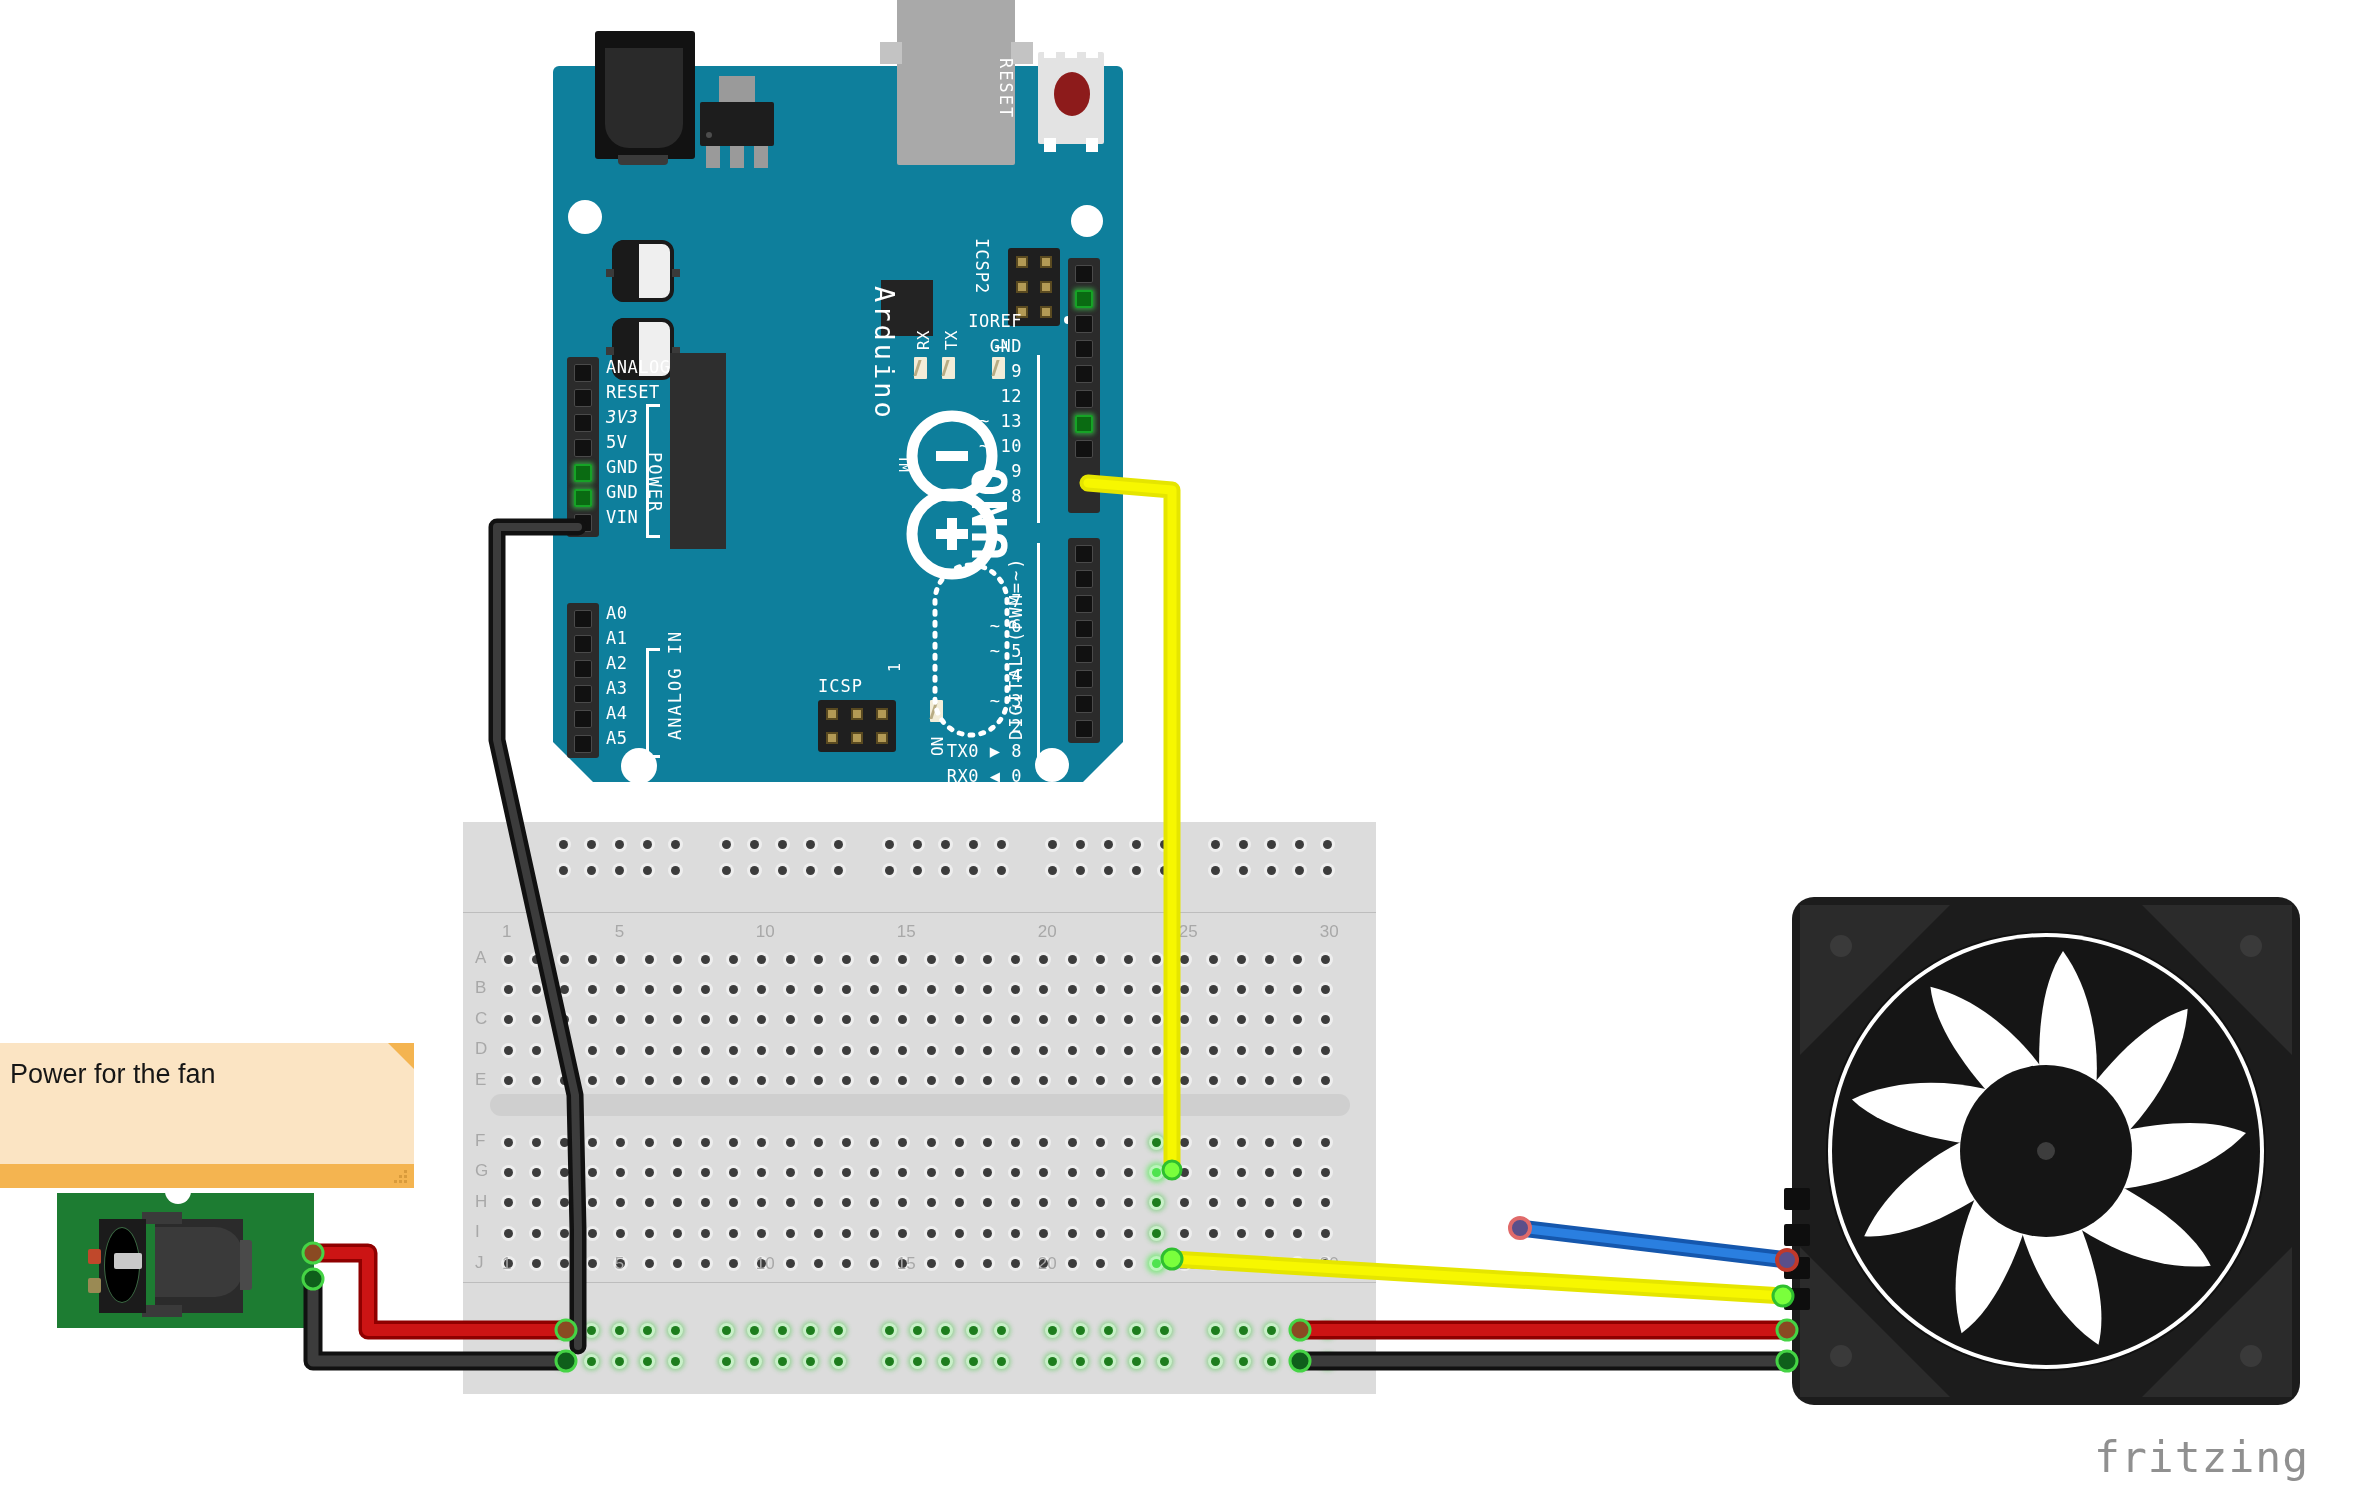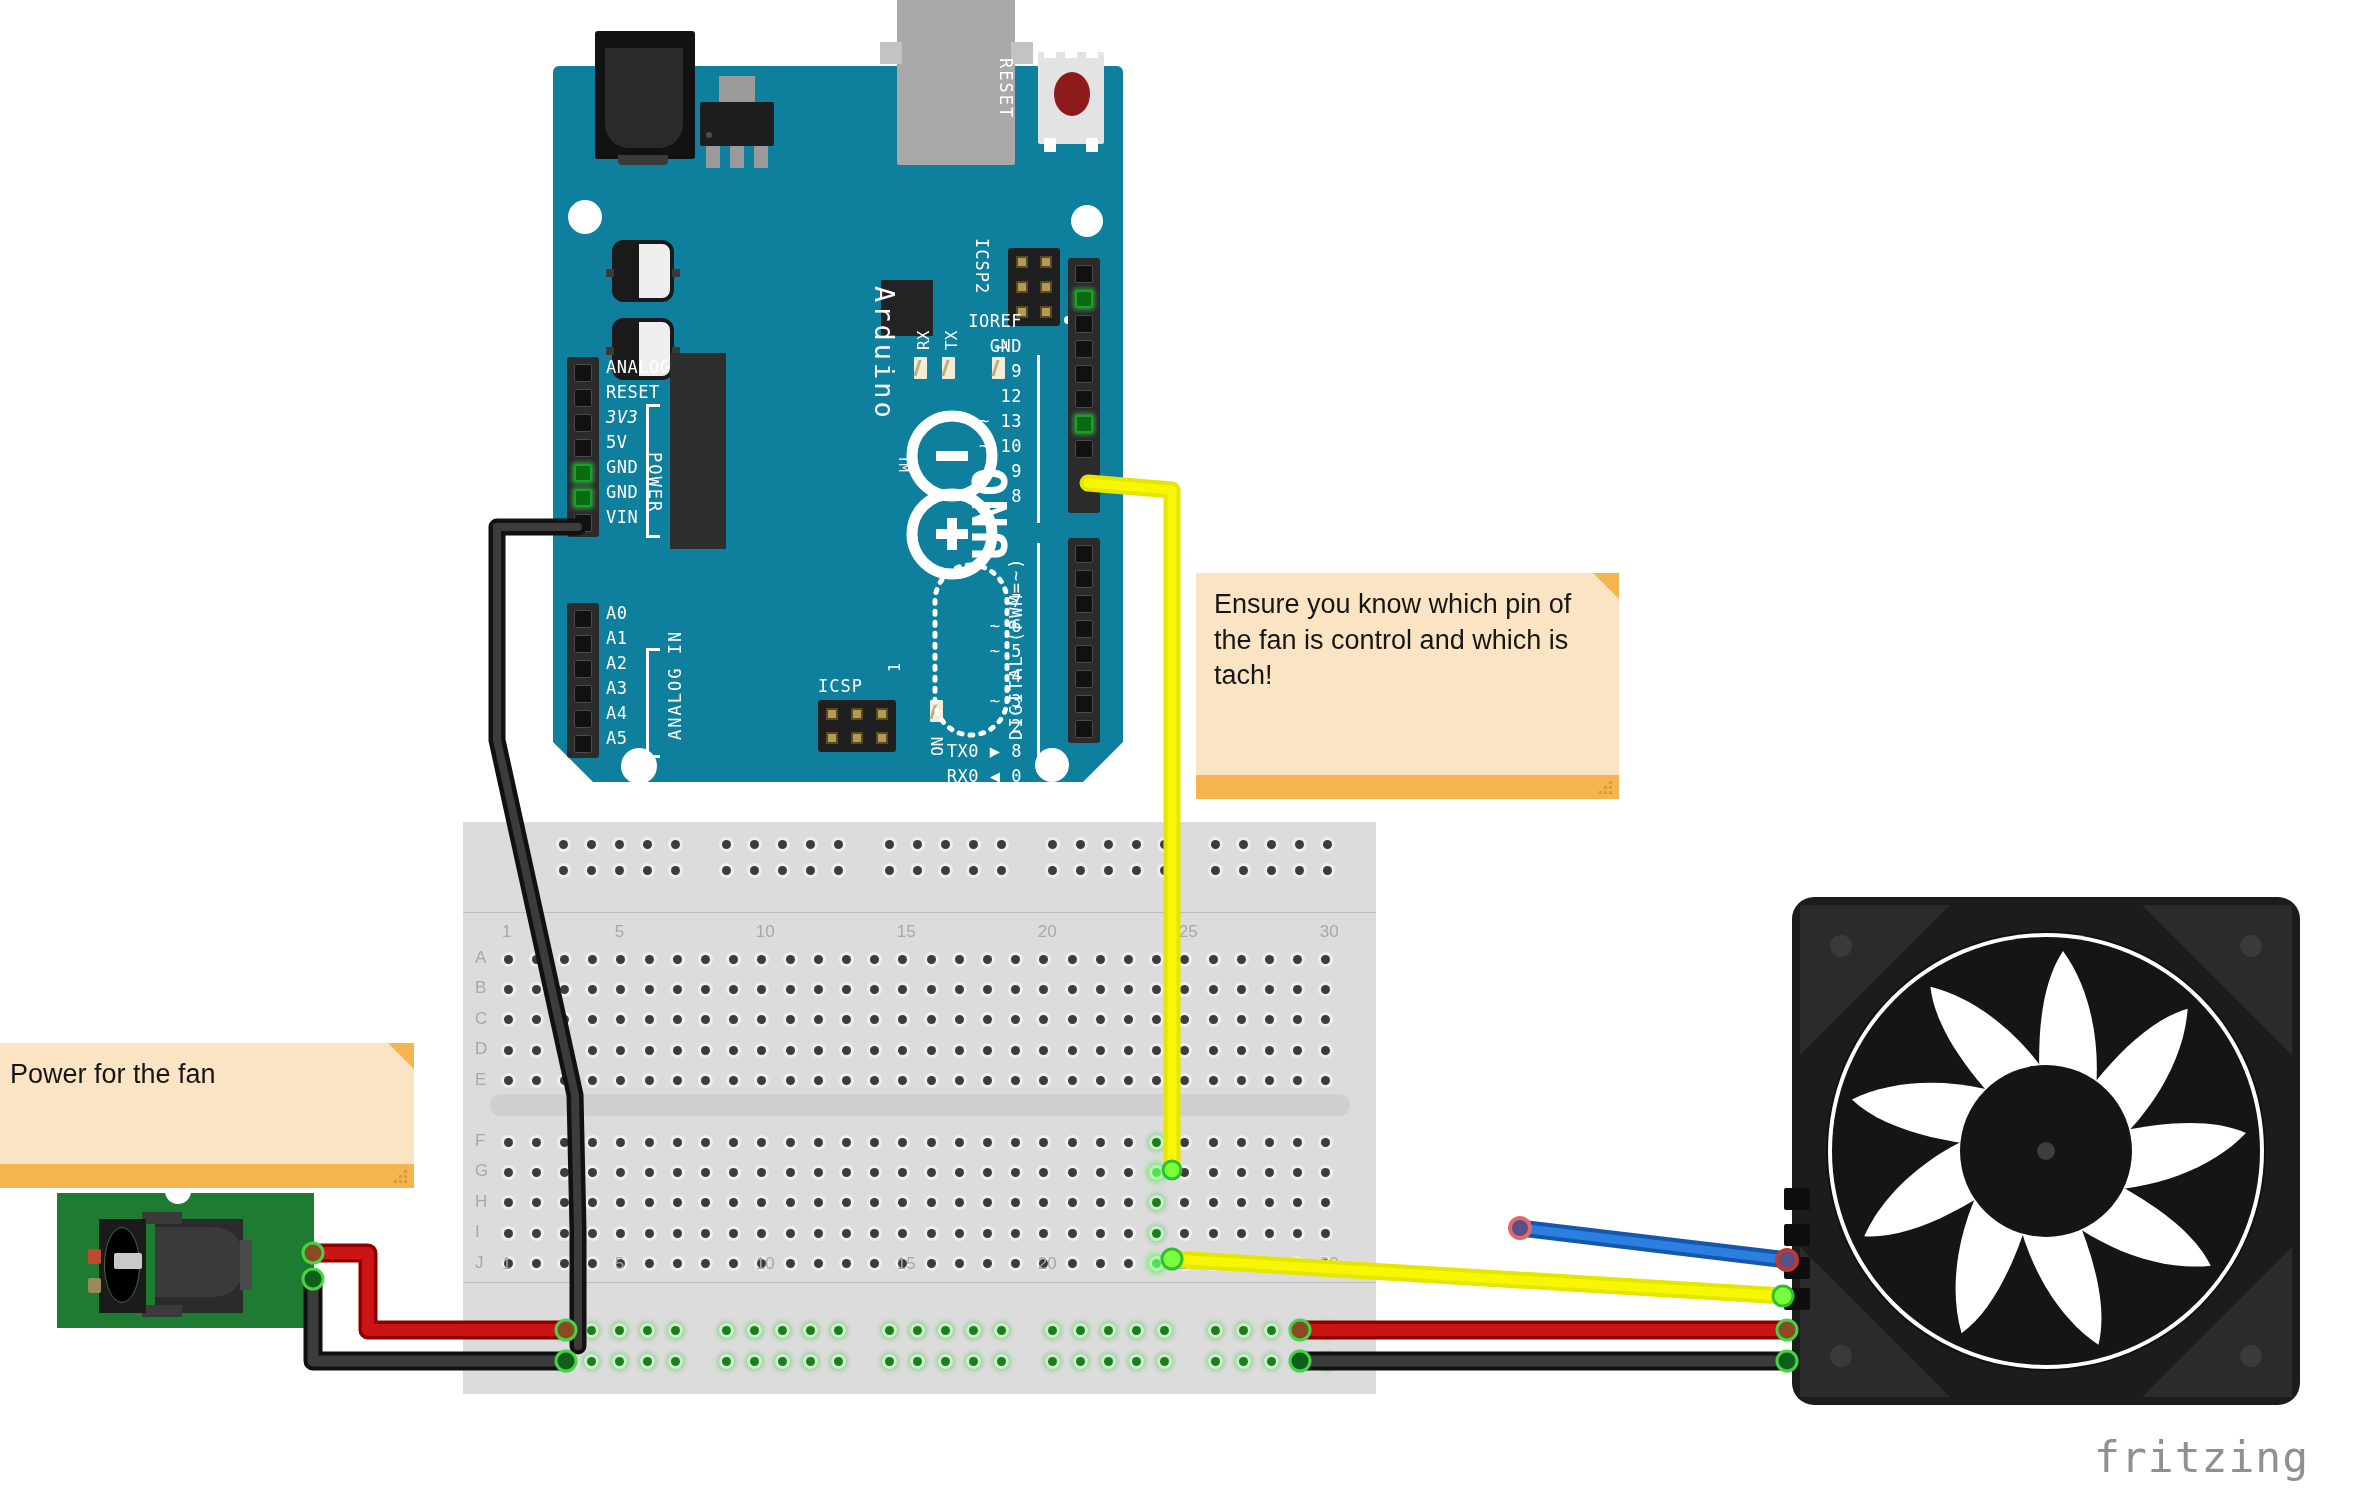--- a/index.html
+++ b/index.html
@@ -1703,34 +1703,20 @@
     </g>
 
     <g>
       <path d="M313,1279 L313,1361 L566,1361" fill="none" stroke="#111111" stroke-width="19" stroke-linecap="round" stroke-linejoin="round"></path>
       <path d="M313,1279 L313,1361 L566,1361" fill="none" stroke="#3c3c3c" stroke-width="11" stroke-linecap="round" stroke-linejoin="round"></path>
       <circle cx="313" cy="1279" r="10" fill="#0f5f1b" stroke="#45d445" stroke-width="3"></circle>
       <circle cx="566" cy="1361" r="10" fill="#0f5f1b" stroke="#45d445" stroke-width="3"></circle>
     </g>
   </svg>
 
-  <div class="abs note" id="note-fan-pins">
-    <div class="note-body">Ensure you know which pin of the fan is control and which is tach!</div>
-    <div class="note-foot">
-      <span class="note-grip">
-        <span style="right:0;bottom:0;"></span>
-          <span style="right:5px;bottom:0;"></span>
-          <span style="right:10px;bottom:0;"></span>
-        <span style="right:0;bottom:5px;"></span>
-          <span style="right:5px;bottom:5px;"></span>
-        <span style="right:0;bottom:10px;"></span>
-      </span>
-    </div>
-    <div class="note-fold"></div>
-  </div>
 
   <div class="abs note" id="note-power">
     <div class="note-body">Power for the fan</div>
     <div class="note-foot">
       <span class="note-grip">
         <span style="right:0;bottom:0;"></span>
           <span style="right:5px;bottom:0;"></span>
           <span style="right:10px;bottom:0;"></span>
         <span style="right:0;bottom:5px;"></span>
           <span style="right:5px;bottom:5px;"></span>

